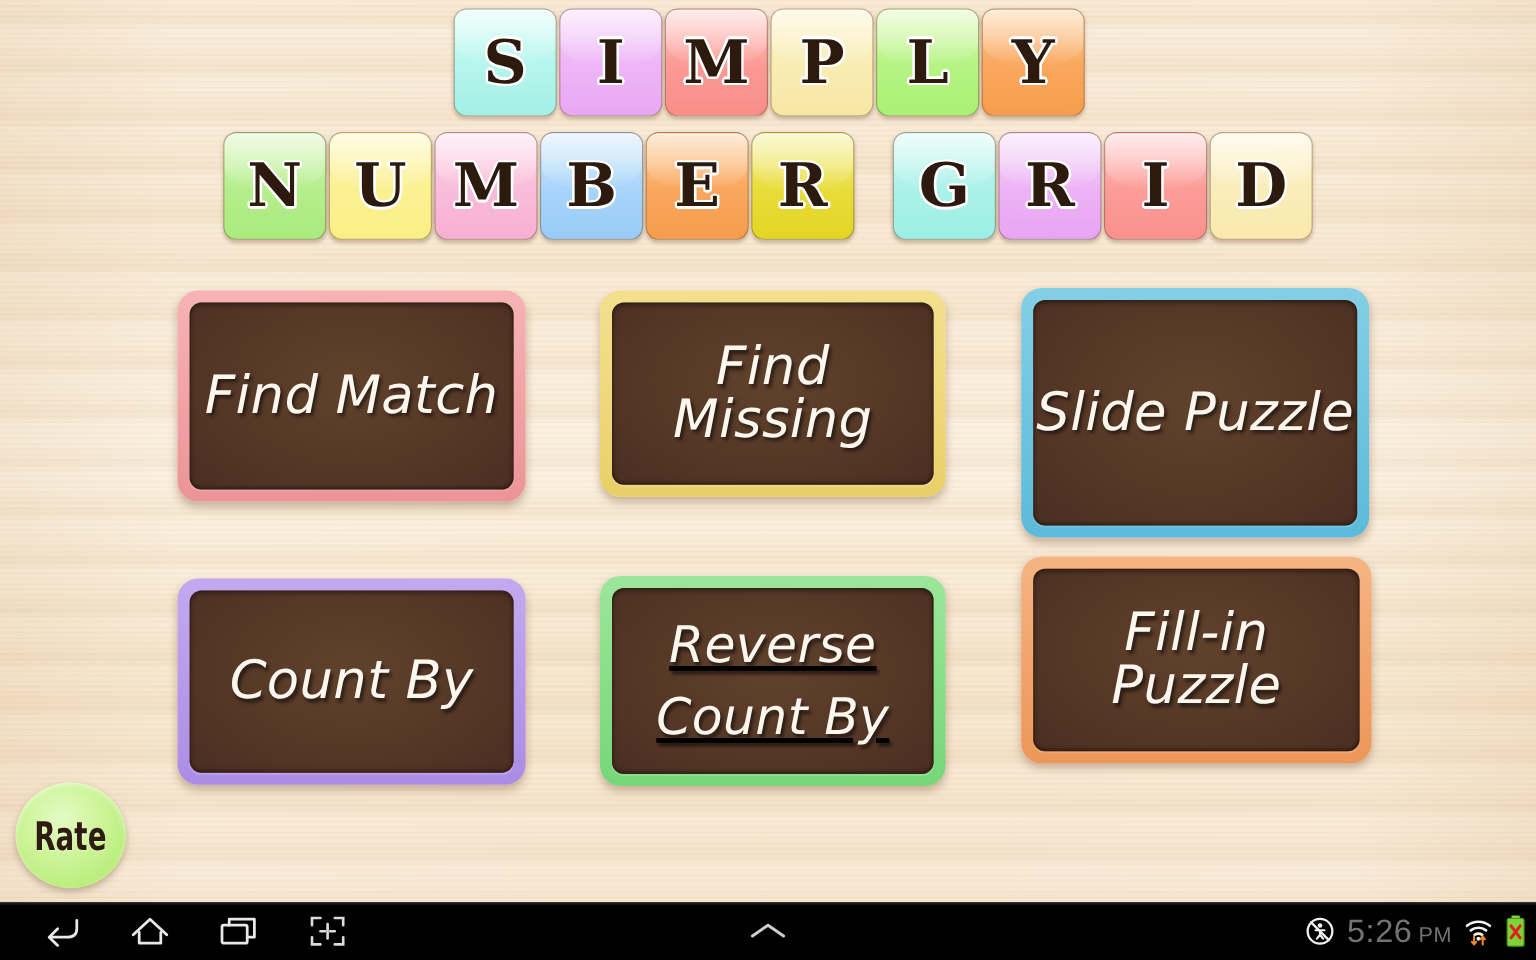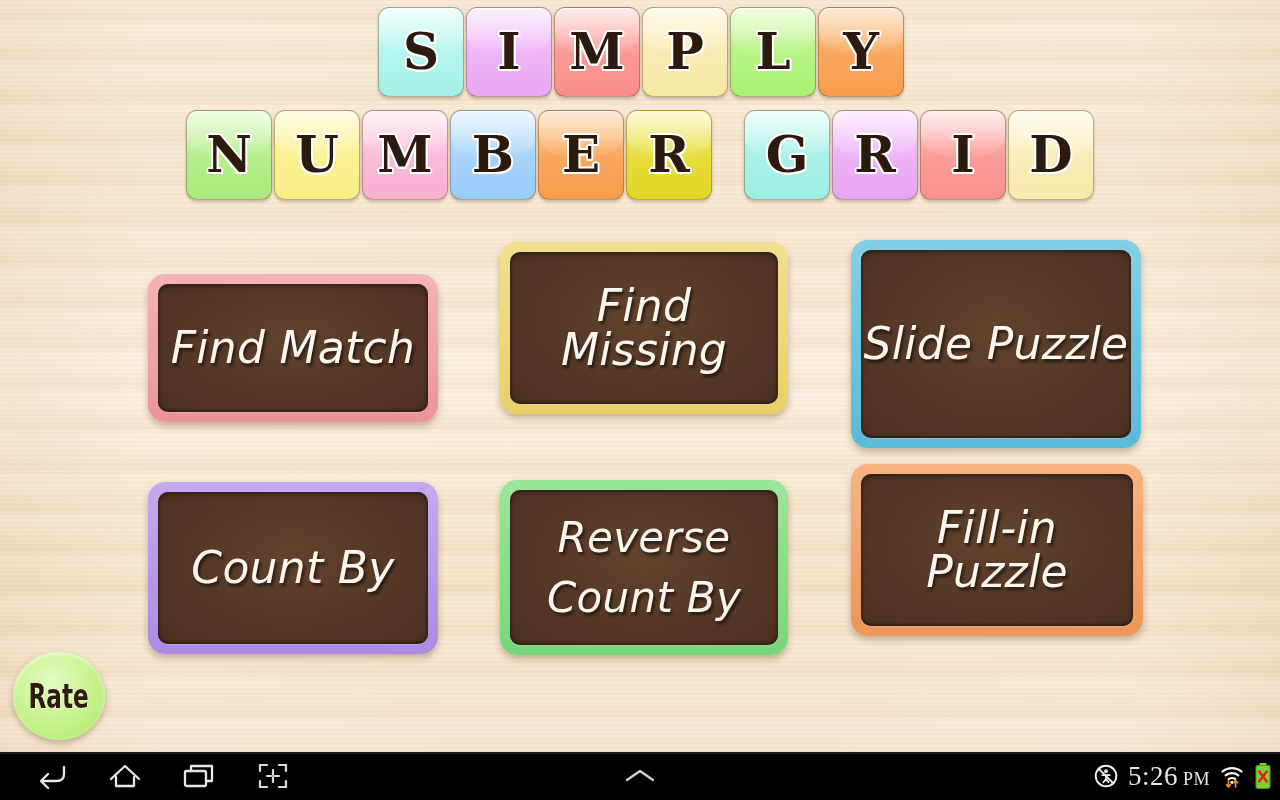--- a/index.html
+++ b/index.html
@@ -143,25 +143,25 @@
 
   
   .f-pink   { background:linear-gradient(to bottom,#f6b3b5 0%,#f2a3a6 50%,#eb9497 100%); }
   .f-yellow { background:linear-gradient(to bottom,#f2e08e 0%,#efd97c 50%,#e8cf67 100%); }
   .f-blue   { background:linear-gradient(to bottom,#84cfe6 0%,#6ec5e0 50%,#5cbada 100%); }
   .f-purple { background:linear-gradient(to bottom,#c3a9f0 0%,#b79aea 50%,#ab8ce4 100%); }
   .f-green  { background:linear-gradient(to bottom,#9ce69c 0%,#87df88 50%,#76d678 100%); }
   .f-orange { background:linear-gradient(to bottom,#f6b482 0%,#f2a46c 50%,#ec9758 100%); }
 
   
-  #btn-find-match    { left:148px; top:242px; width:290px; height:148px;margin-top:32px; }
+  #btn-find-match    { left:148px; top:242px; width:290px; height:176px; }
   #btn-find-missing  { left:500px; top:242px; width:288px; height:172px; }
   #btn-slide-puzzle  { left:851px; top:240px; width:290px; height:208px; }
   #btn-count-by      { left:148px; top:482px; width:290px; height:172px; }
-  #btn-reverse-count { left:500px; top:480px; width:288px; height:175px; }
+  #btn-reverse-count { left:500px; top:480px; width:288px; height:175px;text-decoration:underline; }
   #btn-fill-in       { left:851px; top:464px; width:292px; height:172px; }
 
   
   .round-btn {
     position:absolute; z-index:3;
     width:92px; height:88px;
     border-radius:50%;
     background:radial-gradient(circle at 42% 34%, #e4fbc4 0%, #cdf499 42%, #b8ed78 78%, #a9e466 100%);
     display:flex; align-items:center; justify-content:center;
     box-shadow:0 3px 6px rgba(120,90,60,0.42), inset 0 2px 4px rgba(255,255,255,0.55);
@@ -198,21 +198,21 @@
     position:absolute; left:0; right:0; top:0; bottom:0;
     display:flex; align-items:center; justify-content:center;
     pointer-events:none;
   }
   .nav-center .nav-btn { pointer-events:auto; }
   .nav-right {
     position:absolute; right:8px; top:0; height:48px;
     display:flex; align-items:center; gap:9px;
   }
   .clock {
-    color:#e5e5e5; font-family:Liberation Serif, serif;
+    color:#737373; font-family:Liberation Sans, sans-serif;
     font-size:27px; letter-spacing:0.5px;
     display:flex; align-items:baseline; gap:5px;
   }
   .clock .ampm { font-size:18px; letter-spacing:0.5px; }
 </style>
 </head>
 <body>
 
 <div id="app">
 

